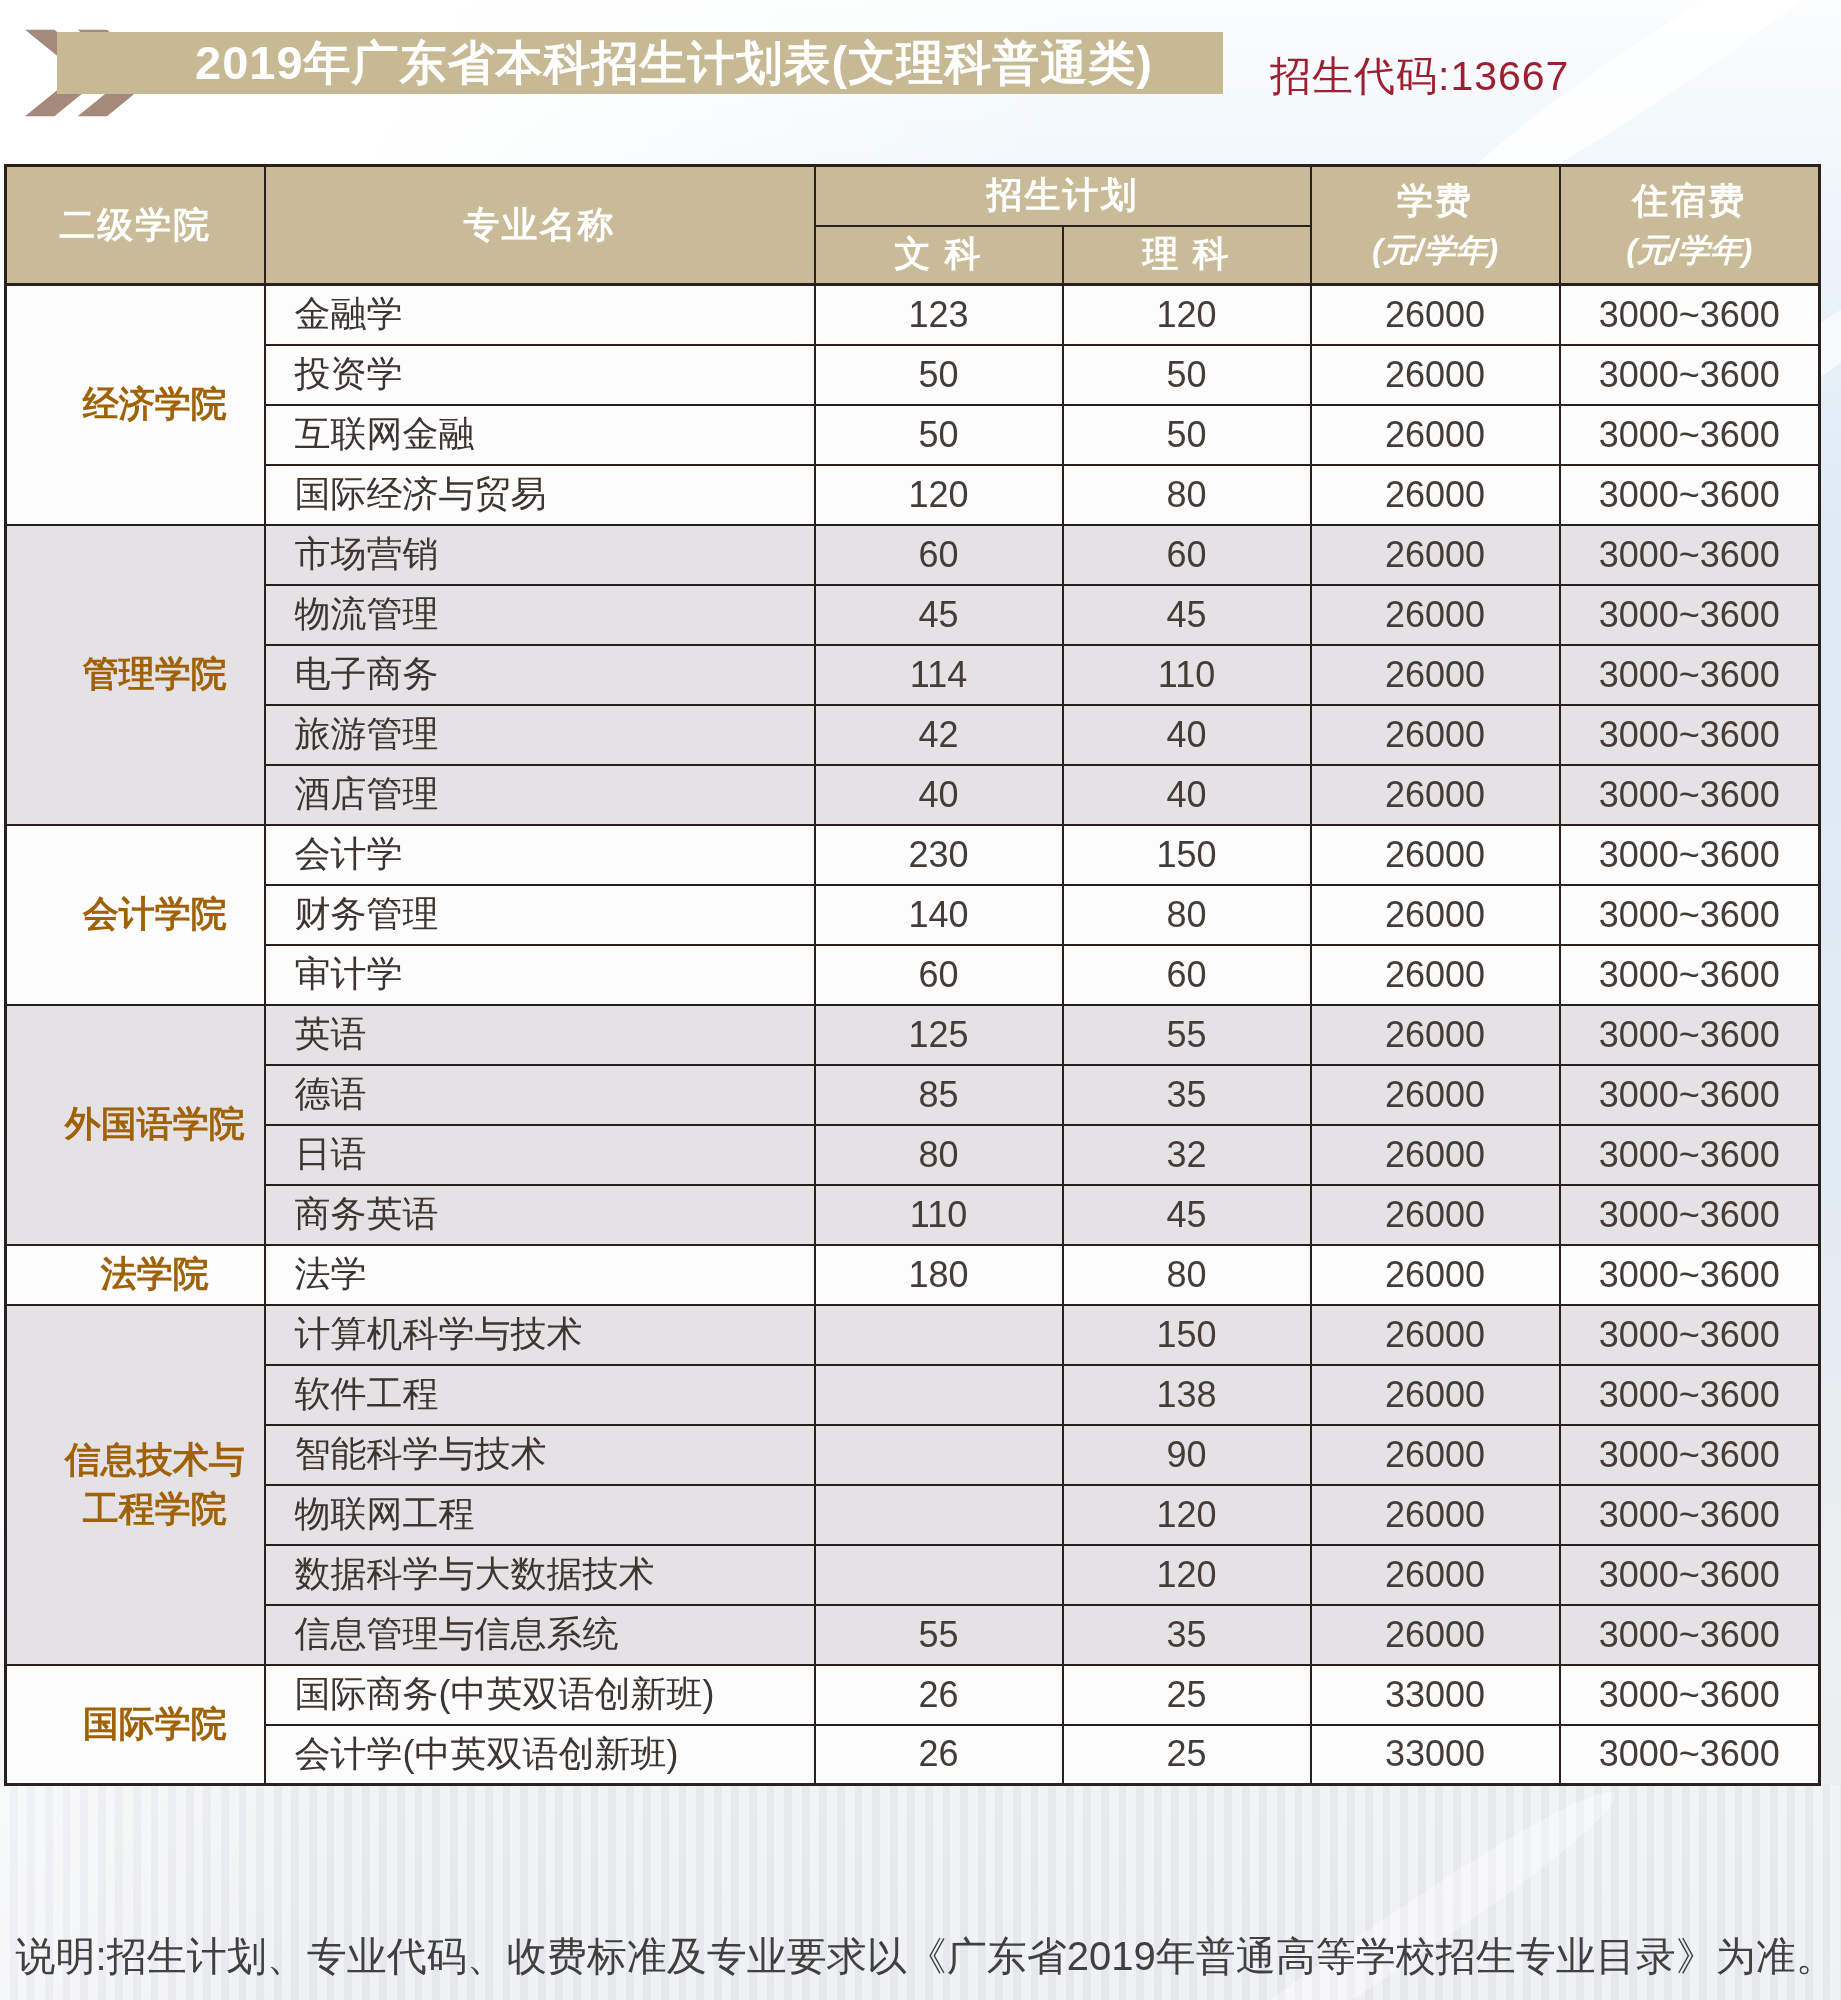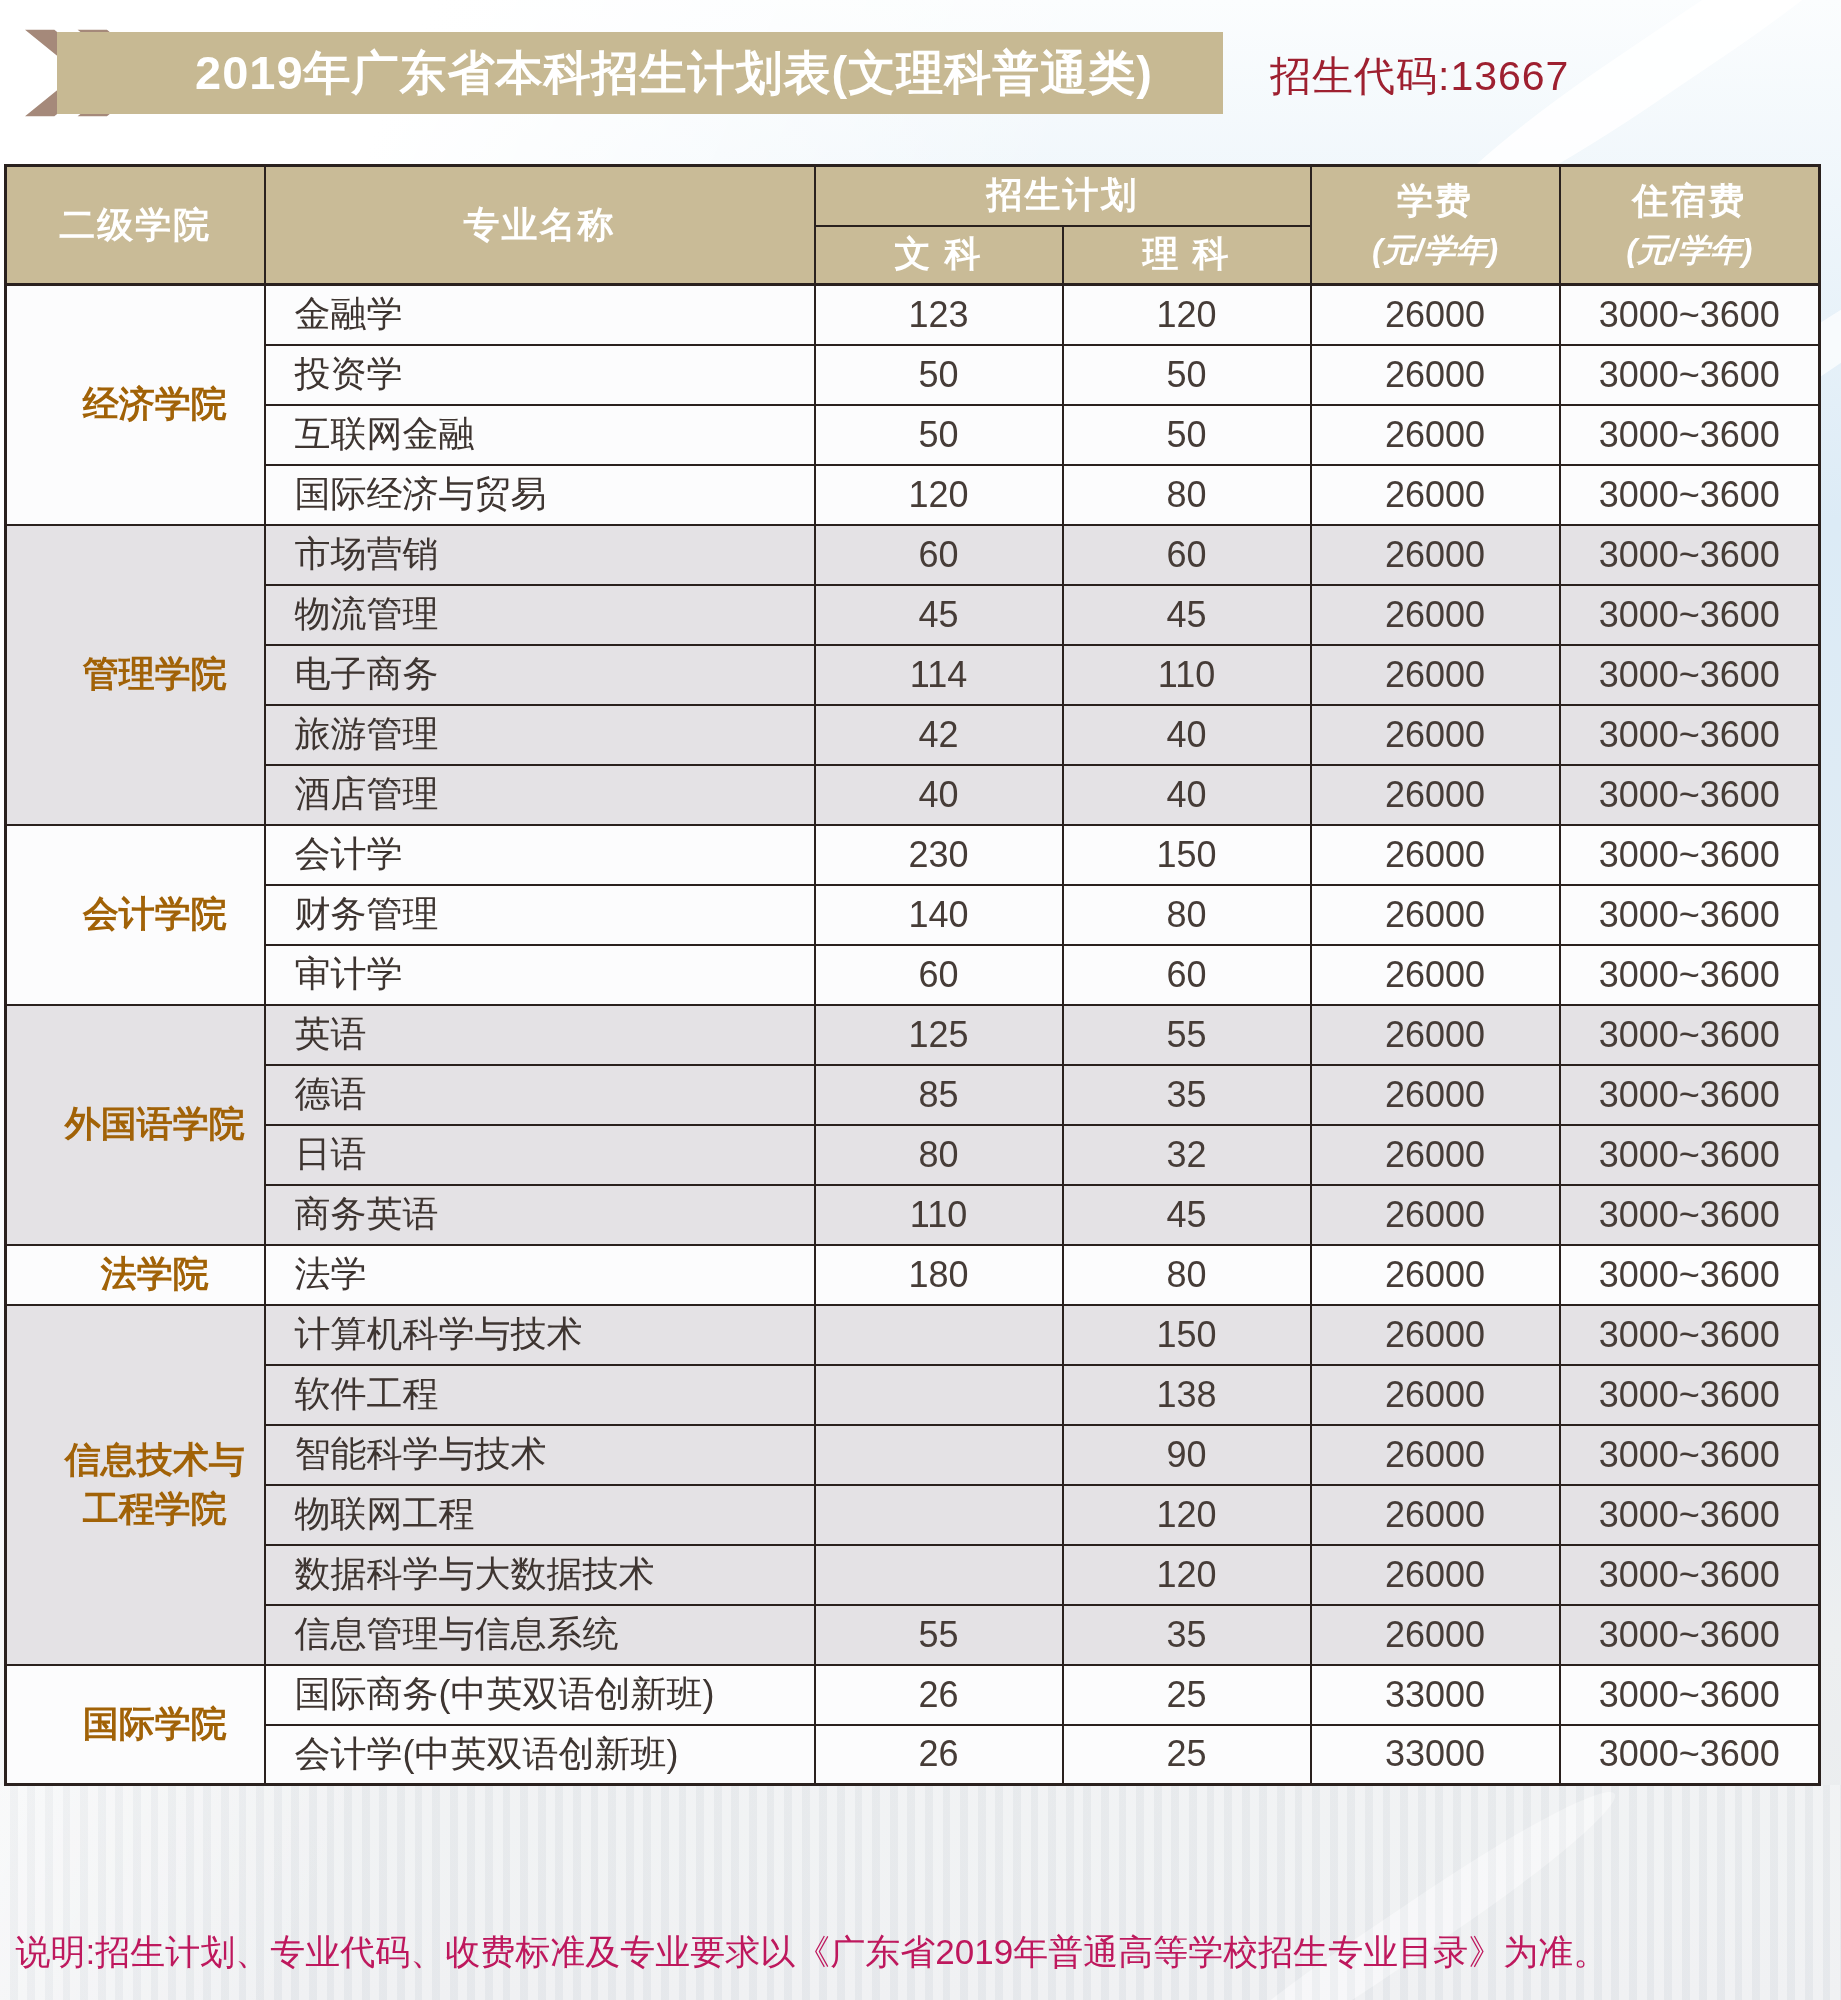--- a/index.html
+++ b/index.html
@@ -16,21 +16,21 @@
   .streak.s1{left:1395px;top:29px;width:546px;height:59px;}
   .streak.s2{left:1580px;top:351px;width:410px;height:45px;opacity:.7;}
   .streak.s3{left:1151px;top:1911px;width:507px;height:49px;opacity:.45;}
   .bottom-texture{
     position:absolute;left:0;bottom:0;width:100%;height:215px;opacity:.35;pointer-events:none;
     background:repeating-linear-gradient(90deg, rgba(255,255,255,.9) 0 9.8px, rgba(214,219,224,.5) 9.8px 17.6px);
   }
 
   
   .banner{
-    position:absolute;left:57px;top:32px;width:1166px;height:82px;
+    position:absolute;left:57px;top:32px;width:1166px;height:62px;
     background:#c7b993;display:flex;align-items:center;justify-content:center;
     padding-left:68px;box-sizing:border-box;
   }
   .banner .title{font-size:47px;font-weight:bold;color:#ffffff;letter-spacing:1px;white-space:nowrap;}
   .chevrons{position:absolute;left:15.6px;top:25px;width:152px;height:96px;}
   .admission-code{
     position:absolute;left:1270px;top:49px;font-size:41px;color:#9e2030;letter-spacing:1px;white-space:nowrap;
   }
 
   
@@ -51,21 +51,21 @@
   tbody td{height:60px;vertical-align:middle;font-size:36px;color:#3e3531;}
   tbody tr.white td{background:#fcfcfd;}
   tbody tr.gray td{background:#e4e2e5;}
   tbody tr.group-start td{border-top:2.9px solid #2a211e;}
   td.college{text-align:center;font-weight:bold;color:#a16207;padding-left:40px;}
   td.college span{display:inline-block;max-width:5.4em;line-height:1.35;}
   td.major{text-align:left;padding-left:29px;margin-top:21px;}
   td.num{text-align:center;color:#463c37;}
 
   .note{
-    position:absolute;left:15.6px;top:1929px;font-size:35px;color:#be185d;
+    position:absolute;left:15.6px;top:1929px;font-size:40px;color:#404040;
     letter-spacing:0;white-space:nowrap;
   }
 </style>
 </head>
 <body>
 
 <div class="streak s1"></div>
 <div class="streak s2"></div>
 <div class="streak s3"></div>
 <div class="bottom-texture"></div>

